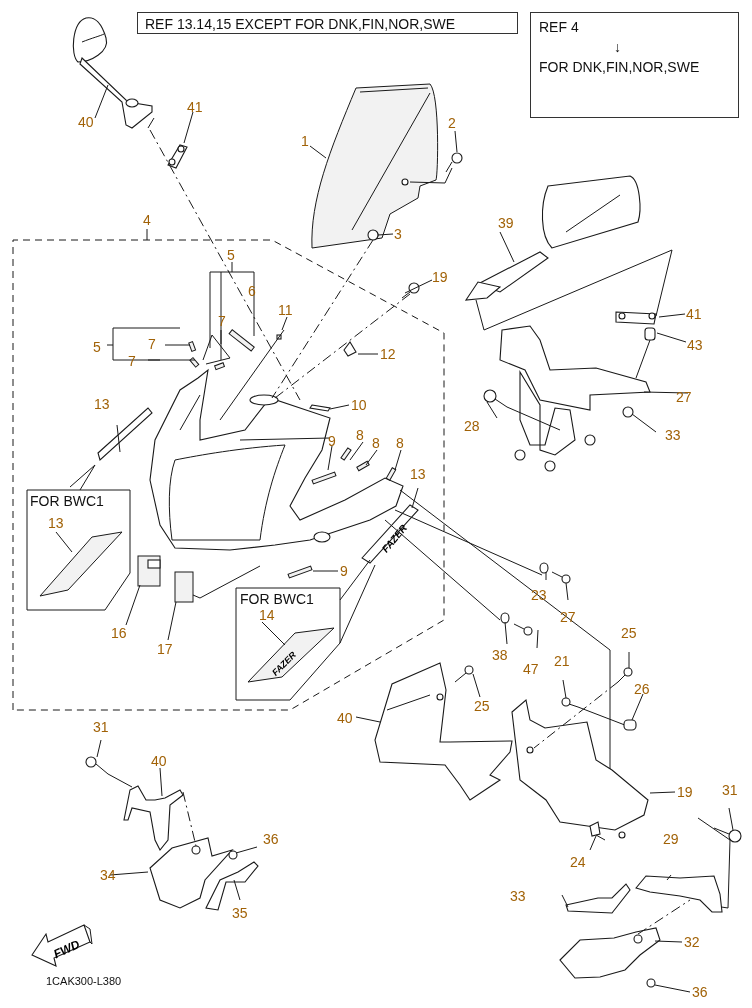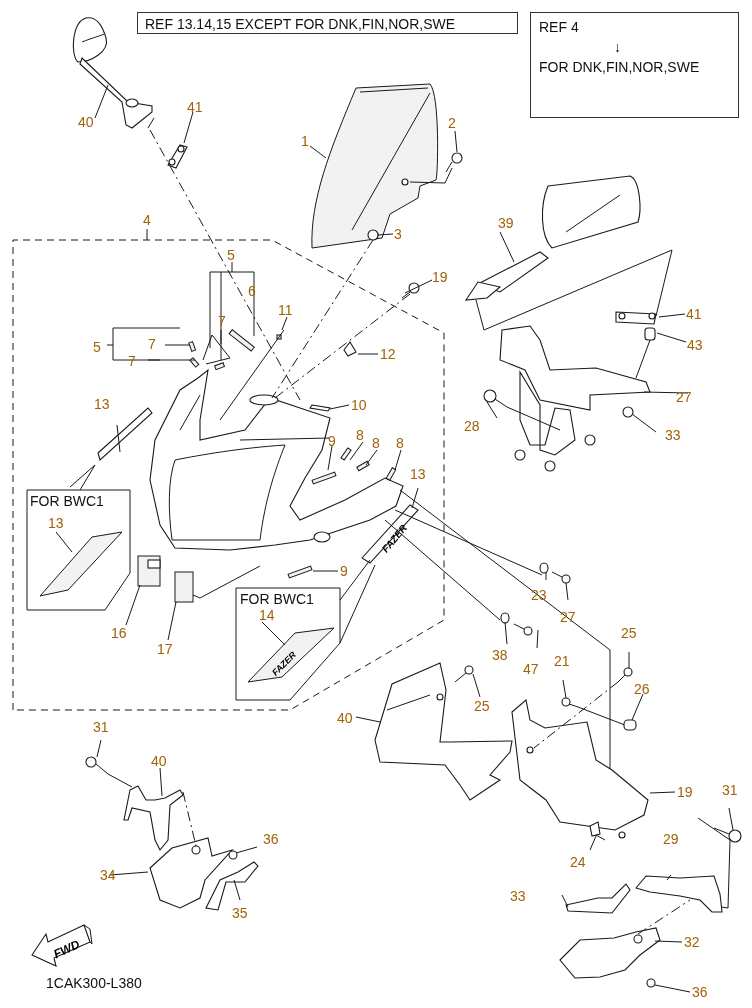--- a/index.html
+++ b/index.html
@@ -12,21 +12,21 @@
   .dash { stroke:#1a1a1a; stroke-width:1; fill:none; stroke-dasharray:7 5; }
   .dd { stroke:#1a1a1a; stroke-width:1; fill:none; stroke-dasharray:10 4 2 4; }
   .lbl { position:absolute; font-size:14px; line-height:14px; white-space:nowrap; color:#a16207; }
   .box { position:absolute; border:1px solid #333; background:#fff; font-size:14px; color:#111; }
   .refbox-top { left:137px; top:12px; width:381px; height:22px; line-height:22px; padding-left:7px; box-sizing:border-box; }
   .refbox4 { left:530px; top:12px; width:209px; height:106px; box-sizing:border-box; padding:4px 0 0 8px; }
   .refbox4 div { line-height:20px; font-size:14px; }
   .ind { padding-left:10px; }
   .arr { padding-left:75px; }
   .bwc { position:absolute; font-size:14px; }
-  .code { position:absolute; left:46px; top:975px; font-size:14px; }
+  .code { position:absolute; left:46px; top:975px; font-size:11px; }
 </style>
 </head>
 <body>
 
 <svg id="dg" width="752" height="1008" viewBox="0 0 752 1008">
 
   <path class="dash" d="M13,710 L13,240 L272,240 L444,333 L444,620 L290,710 Z"></path>
   <line class="ln" x1="147" y1="229" x2="147" y2="240"></line>
 
   <g>

